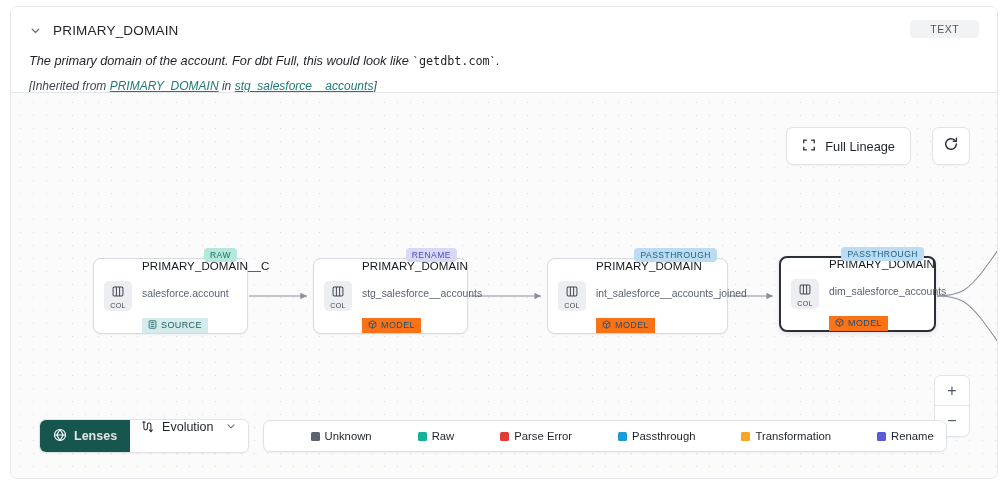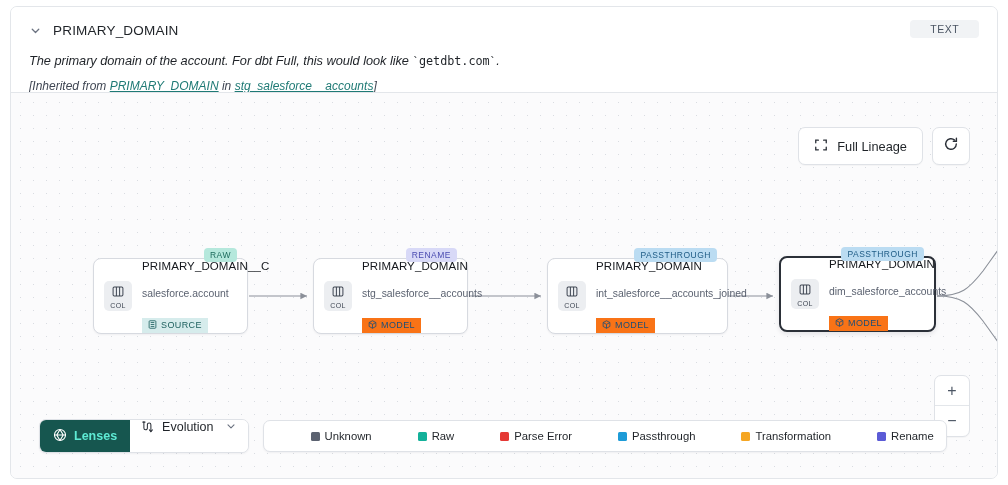--- a/index.html
+++ b/index.html
@@ -91,21 +91,21 @@
     background-image: radial-gradient(#d9dce1 0.9px, transparent 0.9px);
     background-size: 13px 13px;
     background-position: 3px 3px;
     overflow: hidden;
   }
 
   
   .lin-tools {
     position: absolute;
     right: 27px; top: 34px;
-    display: flex; gap: 9px;
+    display: flex; gap: 21px;
   }
   .btn-full {
     display: flex; align-items: center; gap: 9px;
     height: 38px;
     padding: 0 15px;
     background: #fff;
     border: 1px solid #dfe2e7;
     border-radius: 7px;
     font-size: 12.8px;
     color: #1f2328;
@@ -224,21 +224,21 @@
     display: flex;
     border-radius: 7px;
     overflow: hidden;
     border: 1px solid #dfe2e7;
     background: #fff;
     box-shadow: 0 1px 2px rgba(16,24,40,.05);
   }
   .lenses-btn {
     display: flex; align-items: center; gap: 7px;
     background: #16564f;
-    color: #5eead4;
+    color: #e5e5e5;
     height: 32px;
     padding: 0 13px;
     font-size: 12.5px;
     font-weight: bold;
   }
   .evolution-btn {
     display: flex; gap: 7px;
     height: 32px;
     padding: 0 11px;
     font-size: 12.5px;

